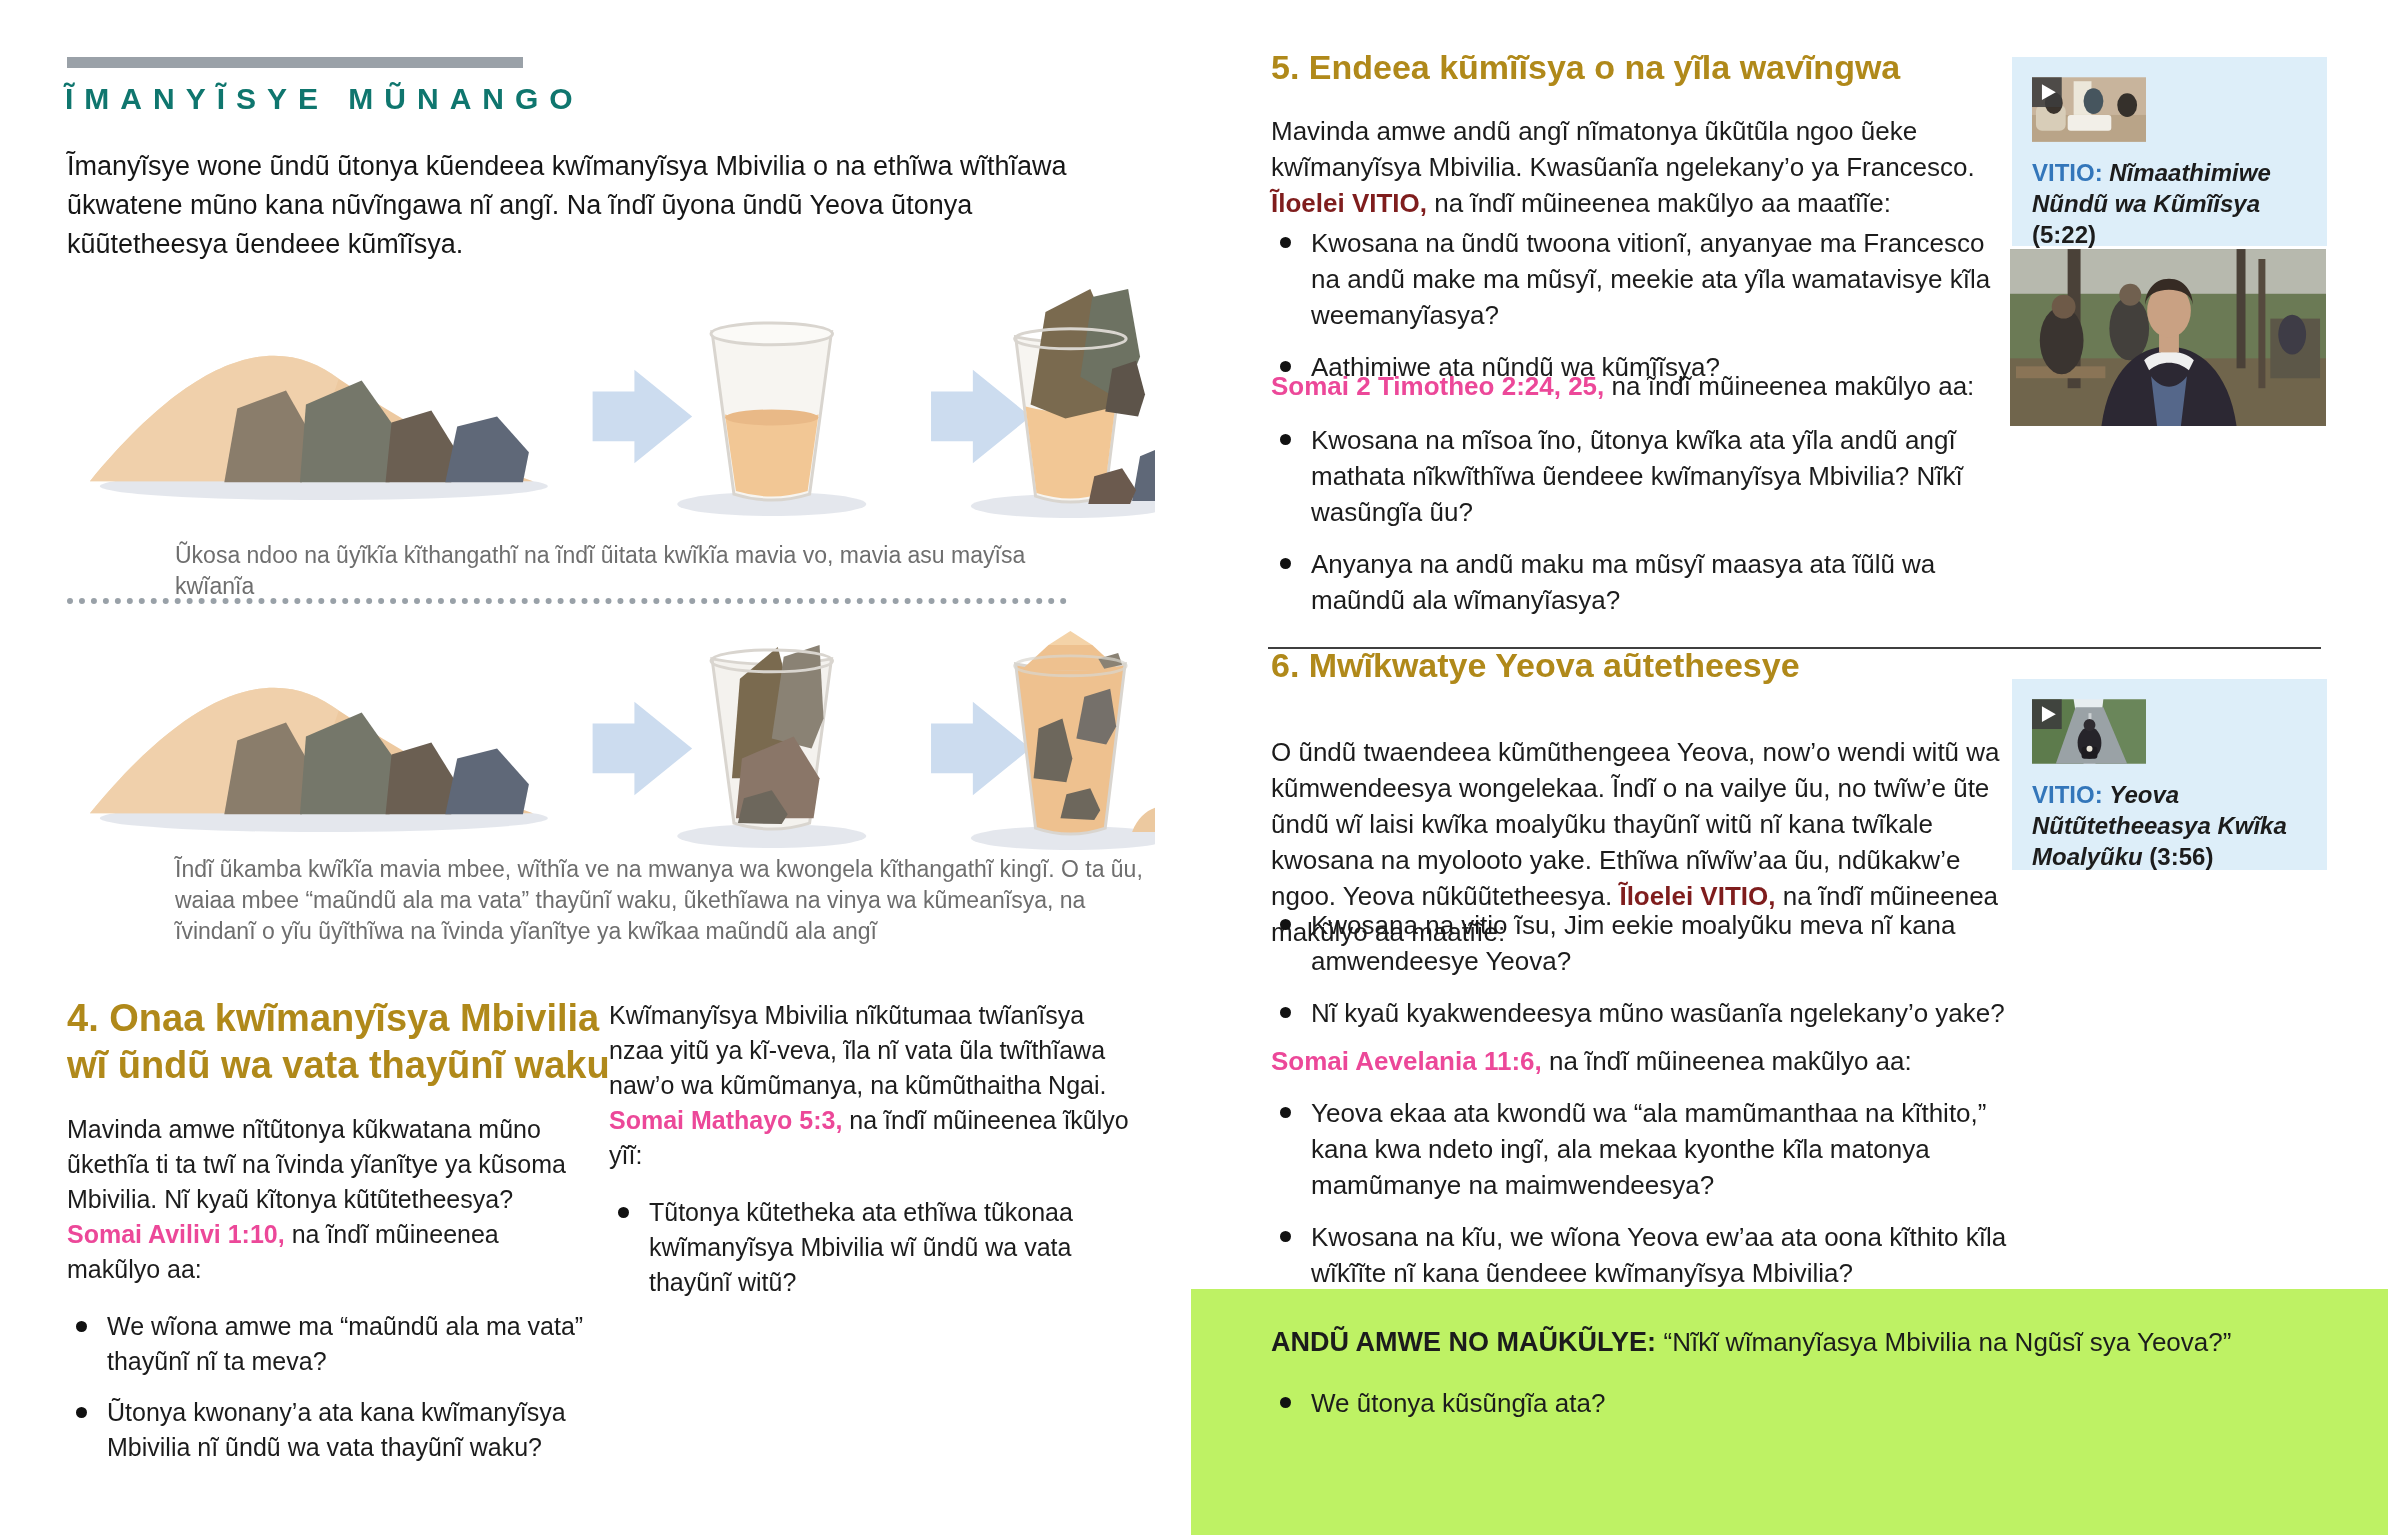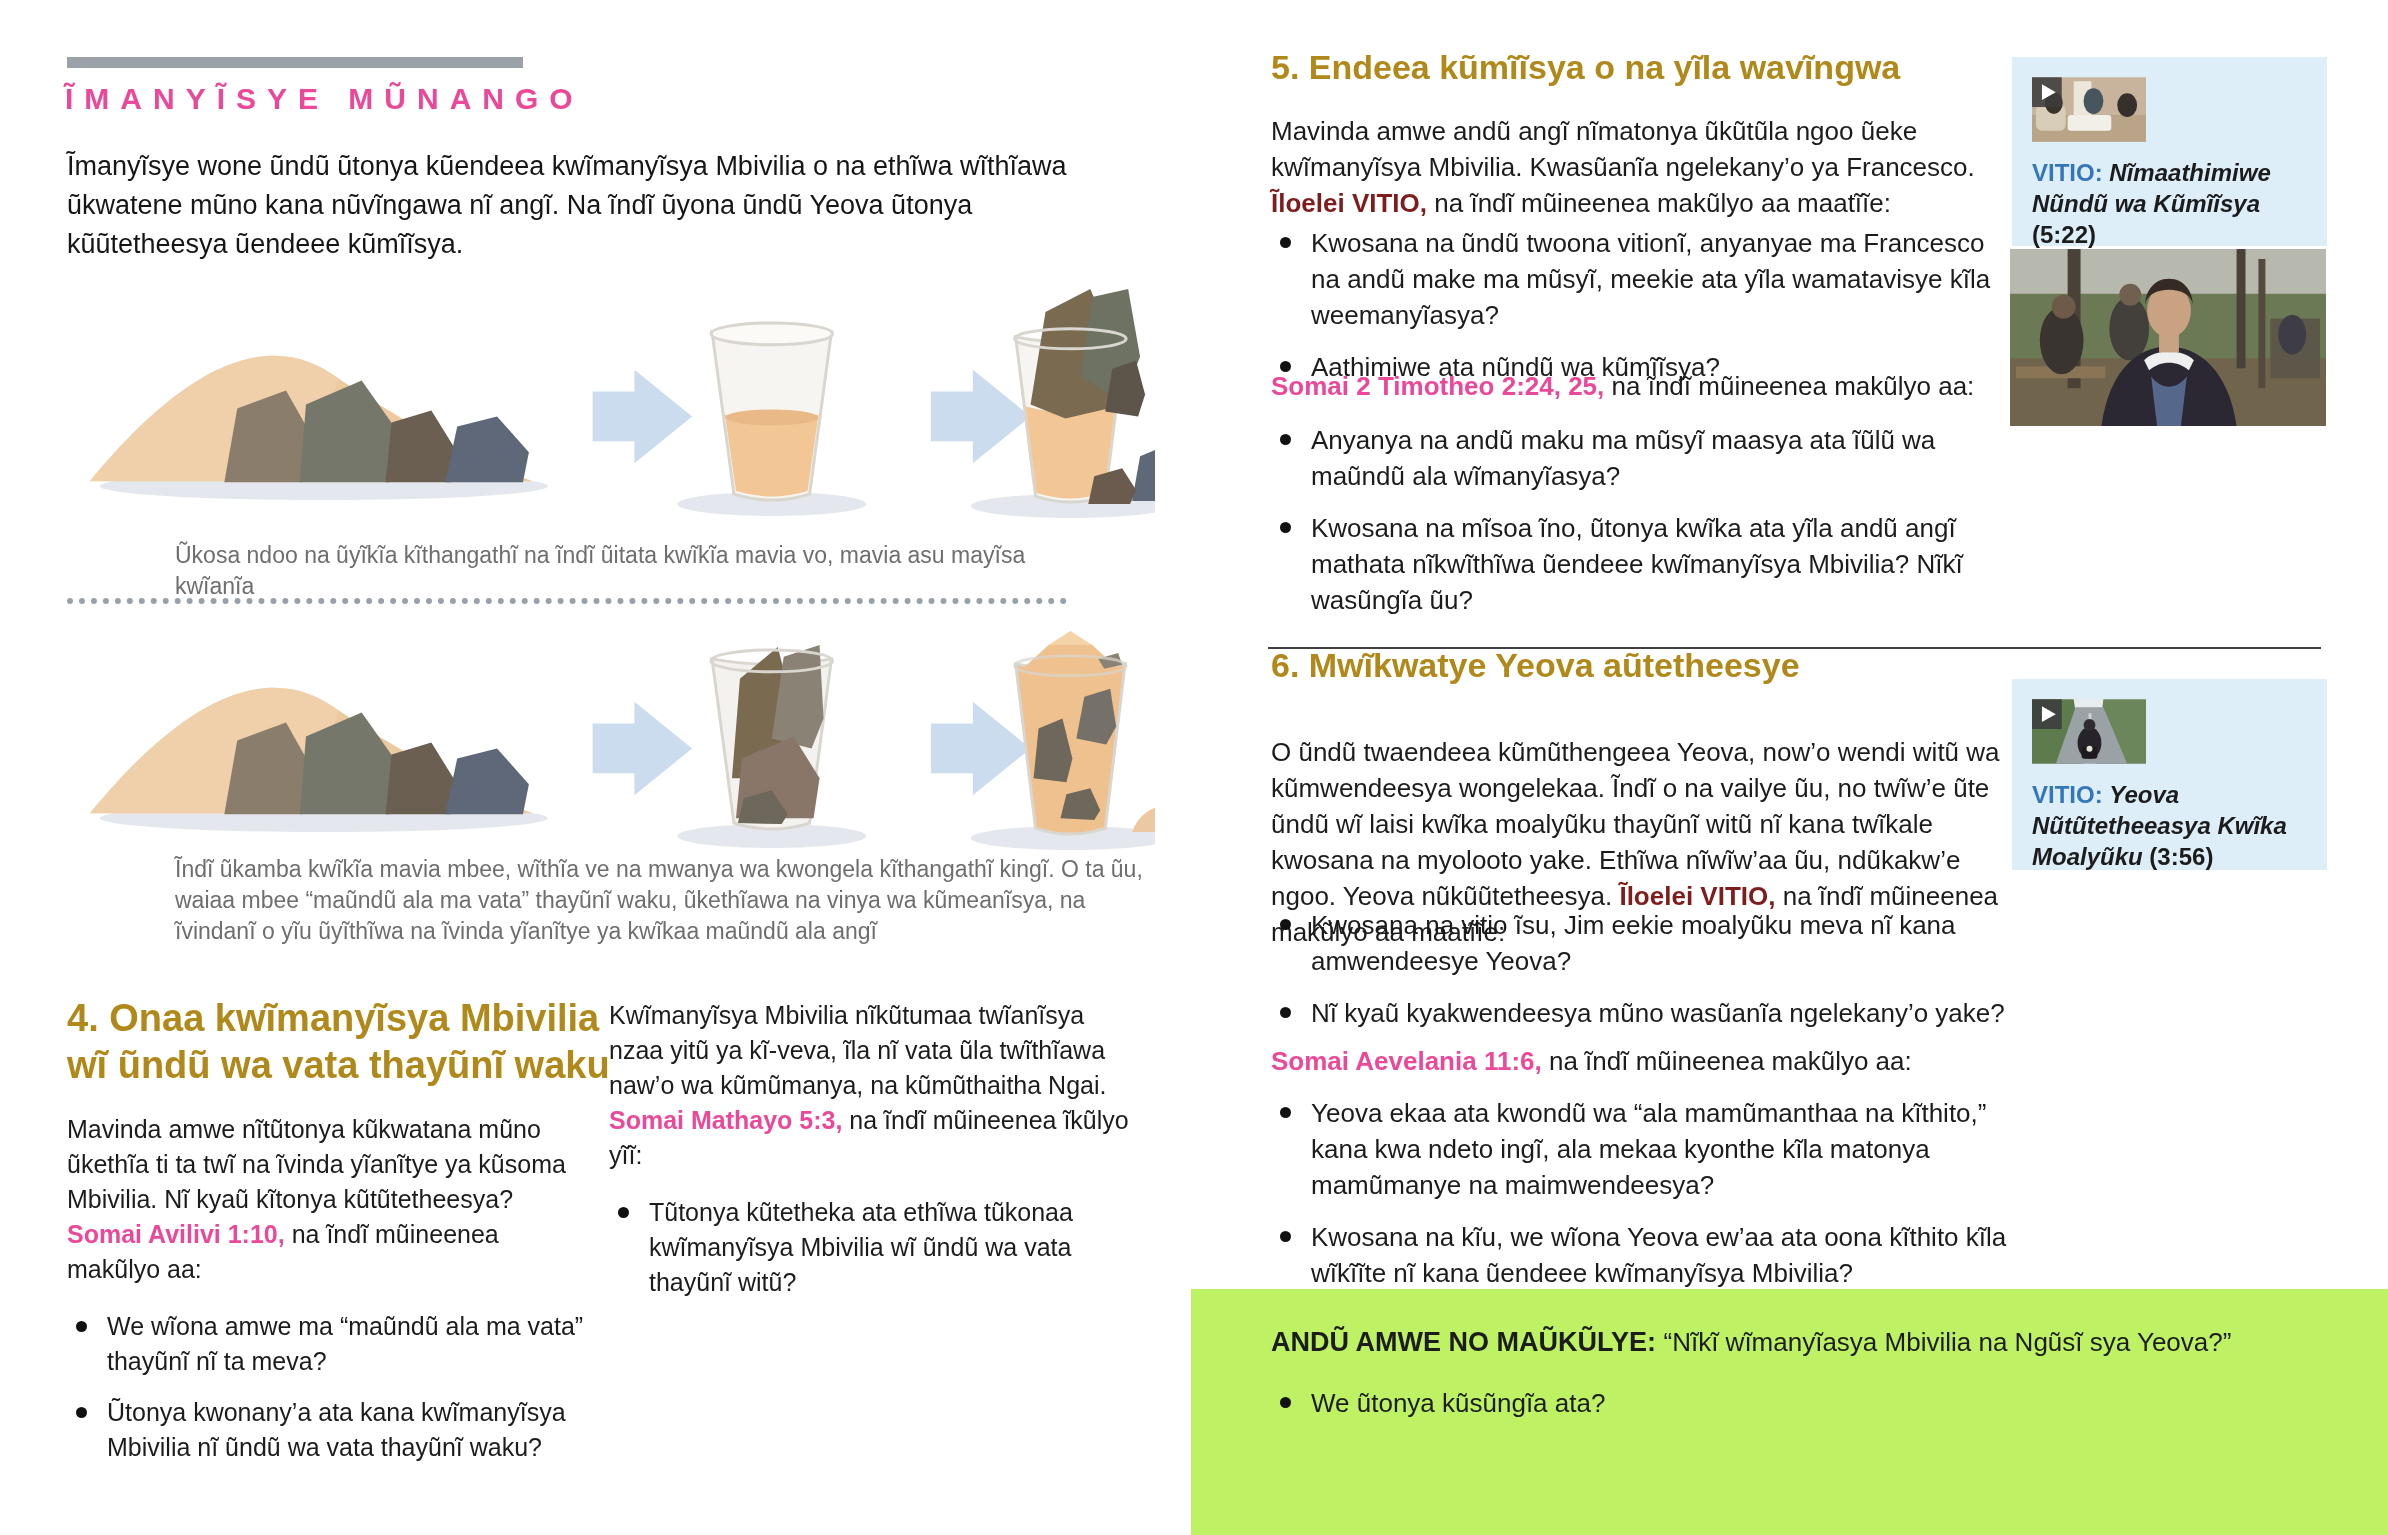--- a/index.html
+++ b/index.html
@@ -1,21 +1,21 @@
 <!DOCTYPE html>
 <html><head>
 <meta charset="utf-8">
 <style>
   html,body{margin:0;padding:0;background:#ffffff;}
   .page{position:relative;width:2388px;height:1535px;background:#ffffff;overflow:hidden;
         font-family:"Liberation Sans",sans-serif;color:#1c1c1c;}
   .abs{position:absolute;}
 
   .kicker-bar{background:#9aa1a8;height:11px;}
-  .kicker{color:#ec4899;font-weight:bold;font-size:30px;letter-spacing:11px;}
+  .kicker{color:#0f766e;font-weight:bold;font-size:30px;letter-spacing:11px;}
 
   .intro{font-size:27px;line-height:39px;color:#161616;}
 
   .caption{color:#6e6e6e;font-size:23px;line-height:31px;}
   .dotted{border-top:6px dotted #99a1a8;height:0;}
   .h4{font-size:38px;line-height:47px;font-weight:bold;color:#b0891a;}
   .h56{font-size:34px;line-height:42px;font-weight:bold;color:#b0891a;}
 
   .body-txt{font-size:25px;line-height:35px;}
   .right-txt{font-size:26px;line-height:36px;}
@@ -143,22 +143,22 @@
   <div class="abs right-txt" style="left:1271px;top:113px;width:741px;"><span>Mavinda amwe andũ angĩ nĩmatonya ũkũtũla ngoo ũeke kwĩmanyĩsya Mbivilia. Kwasũanĩa ngelekany’o ya Francesco. </span><span class="vlink">Ĩloelei VITIO,</span><span> na ĩndĩ mũineenea makũlyo aa maatĩĩe:</span></div>
 
   <ul class="abs blist right-txt" style="left:1271px;top:225px;width:741px;">
     <li><span>Kwosana na ũndũ twoona vitionĩ, anyanyae ma Francesco na andũ make ma mũsyĩ, meekie ata yĩla wamatavisye kĩla weemanyĩasya?</span></li>
     <li><span>Aathimiwe ata nũndũ wa kũmĩĩsya?</span></li>
   </ul>
 
   <div class="abs right-txt" style="left:1271px;top:368px;width:741px;"><span class="ref">Somai 2 Timotheo 2:24, 25,</span><span> na ĩndĩ mũineenea makũlyo aa:</span></div>
 
   <ul class="abs blist right-txt" style="left:1271px;top:422px;width:741px;">
+    <li><span>Kwosana na mĩsoa ĩno, ũtonya kwĩka ata yĩla andũ angĩ mathata nĩkwĩthĩwa ũendeee kwĩmanyĩsya Mbivilia? Nĩkĩ wasũngĩa ũu?</span></li>
     <li><span>Anyanya na andũ maku ma mũsyĩ maasya ata ĩũlũ wa maũndũ ala wĩmanyĩasya?</span></li>
-    <li><span>Kwosana na mĩsoa ĩno, ũtonya kwĩka ata yĩla andũ angĩ mathata nĩkwĩthĩwa ũendeee kwĩmanyĩsya Mbivilia? Nĩkĩ wasũngĩa ũu?</span></li>
   </ul>
 
   <div class="abs videobox" style="left:2012px;top:57px;width:315px;height:189px;">
     <svg class="abs thumb" style="left:20px;top:20px;" width="114" height="65" viewBox="0 0 115 65">
       <rect width="115" height="65" fill="#c8b49c"></rect>
       <rect x="42" y="4" width="18" height="40" fill="#ece7da"></rect>
       <rect x="0" y="38" width="115" height="27" fill="#b9a488"></rect>
       <rect x="4" y="28" width="30" height="26" rx="6" fill="#d8cdb8"></rect>
       <ellipse cx="22" cy="26" rx="9" ry="11" fill="#3a332c"></ellipse>
       <ellipse cx="62" cy="24" rx="10" ry="13" fill="#46555e"></ellipse>

